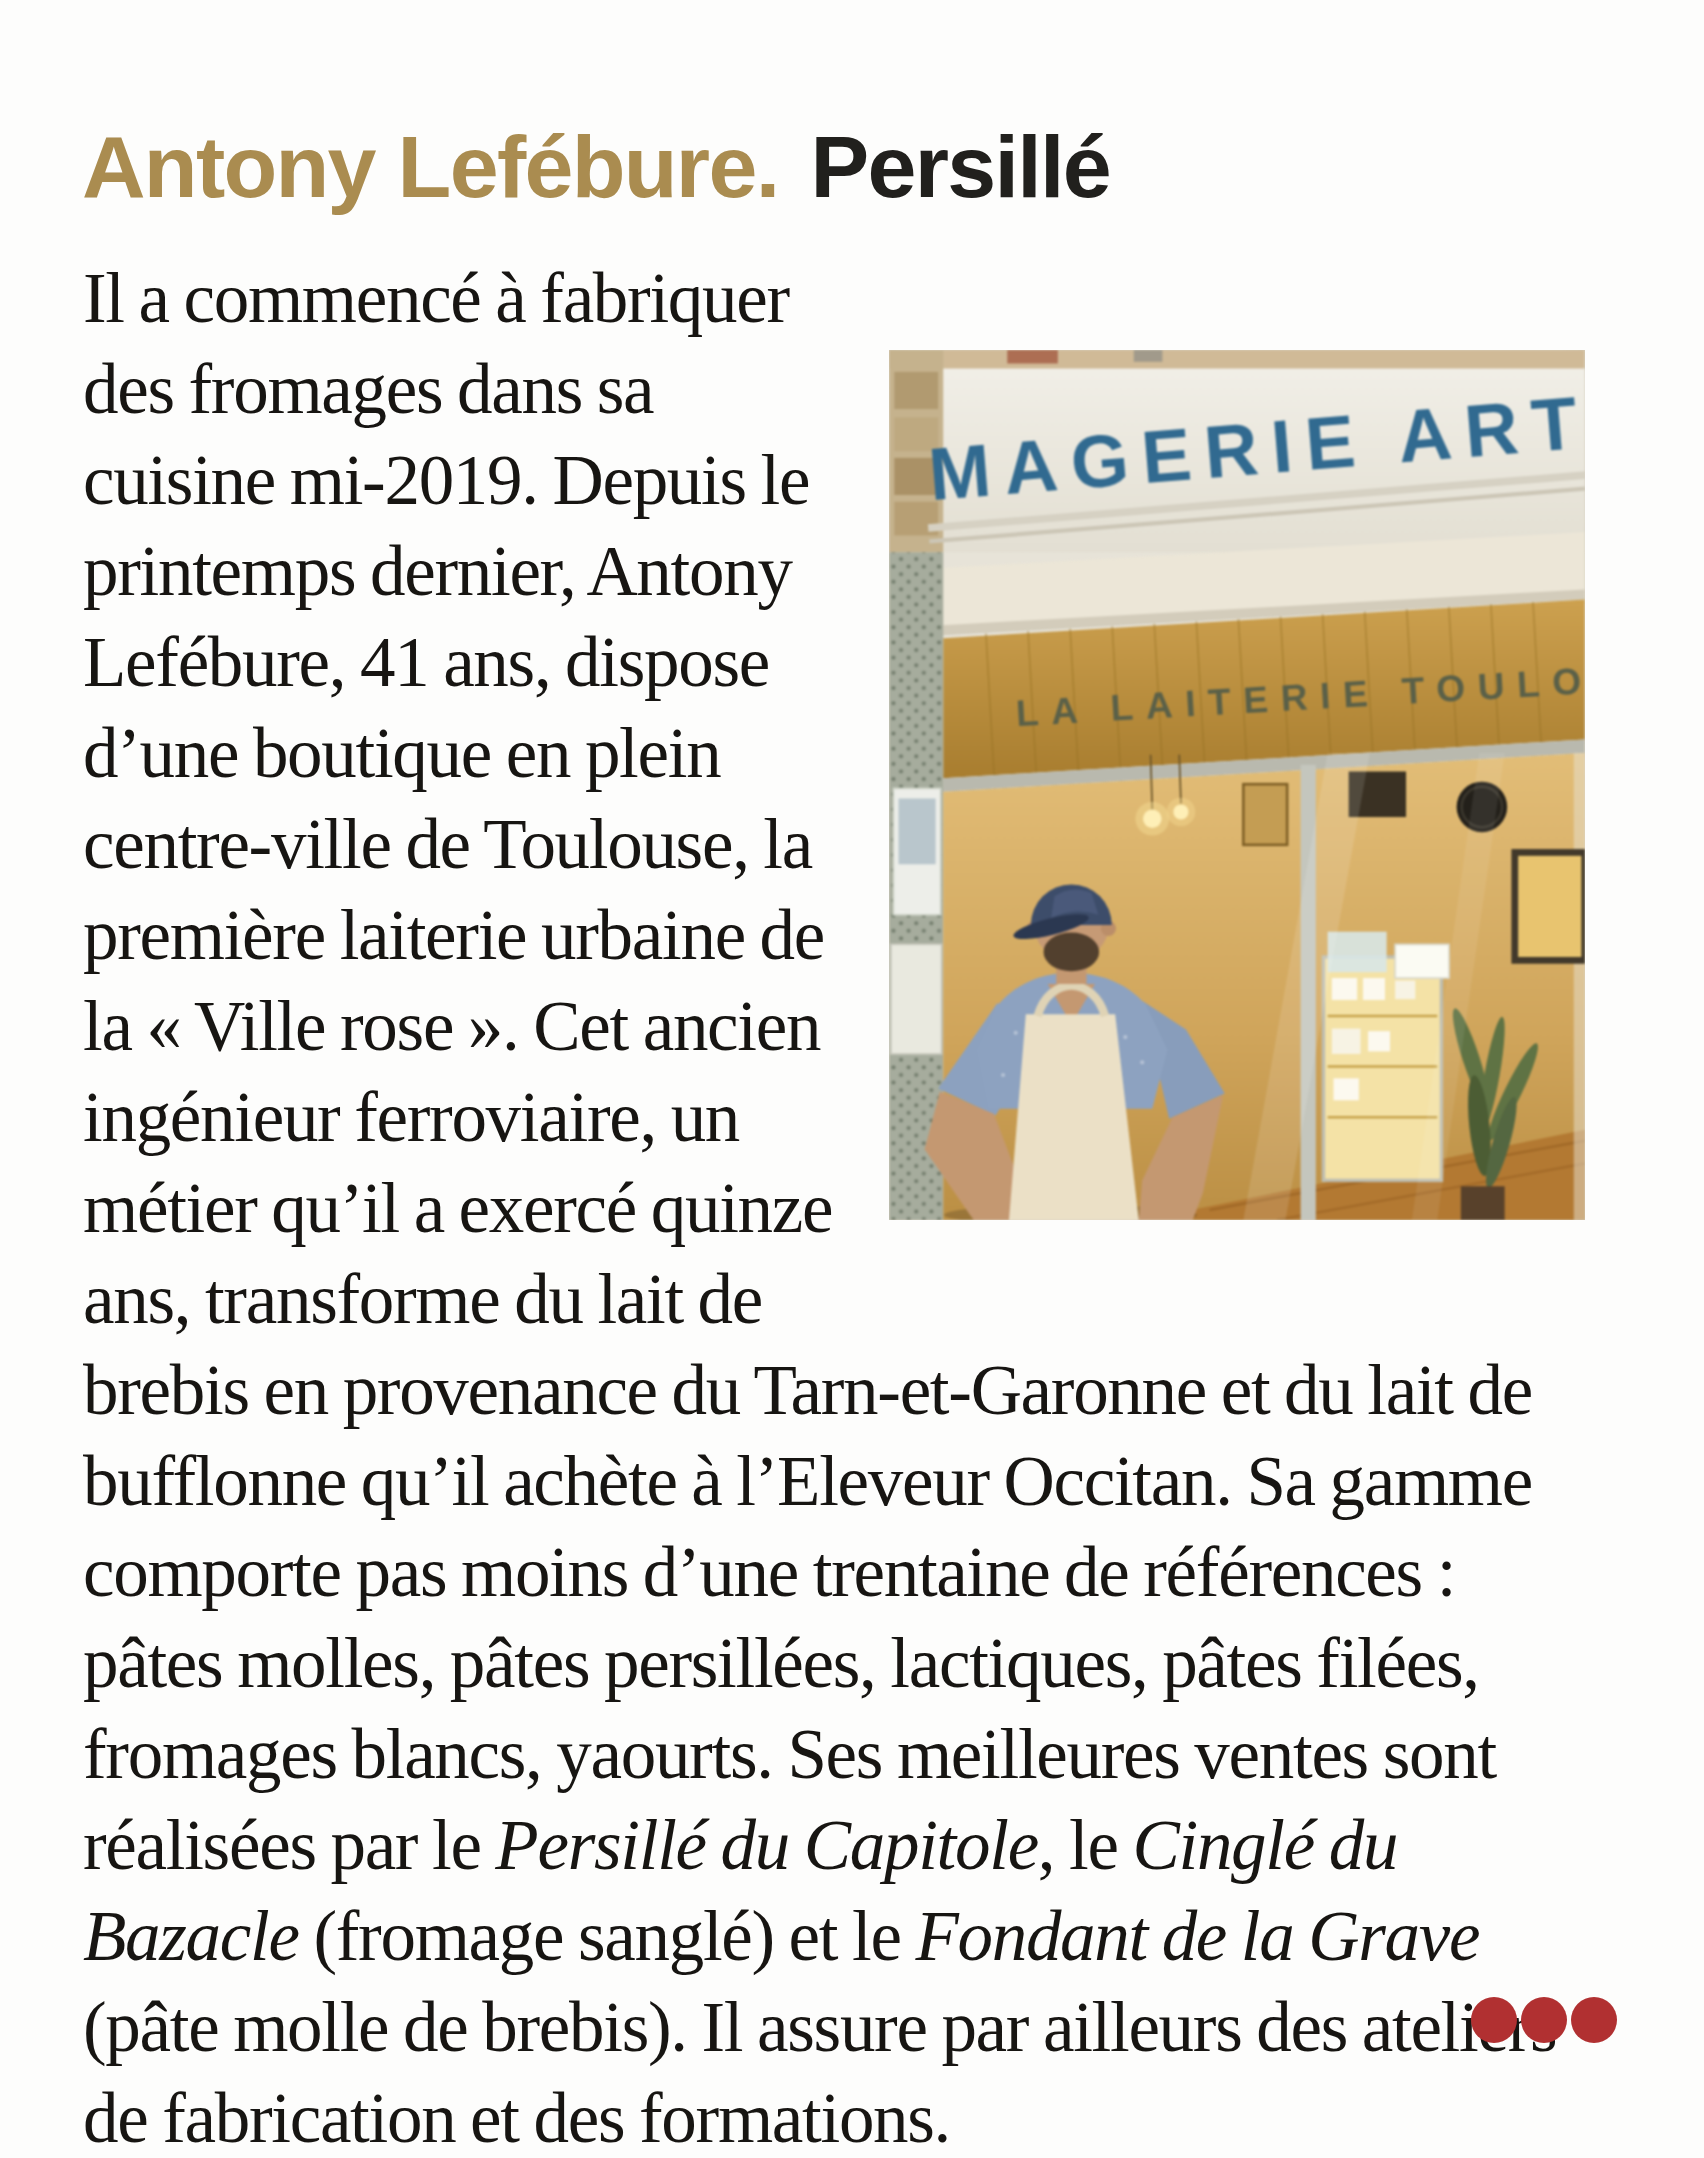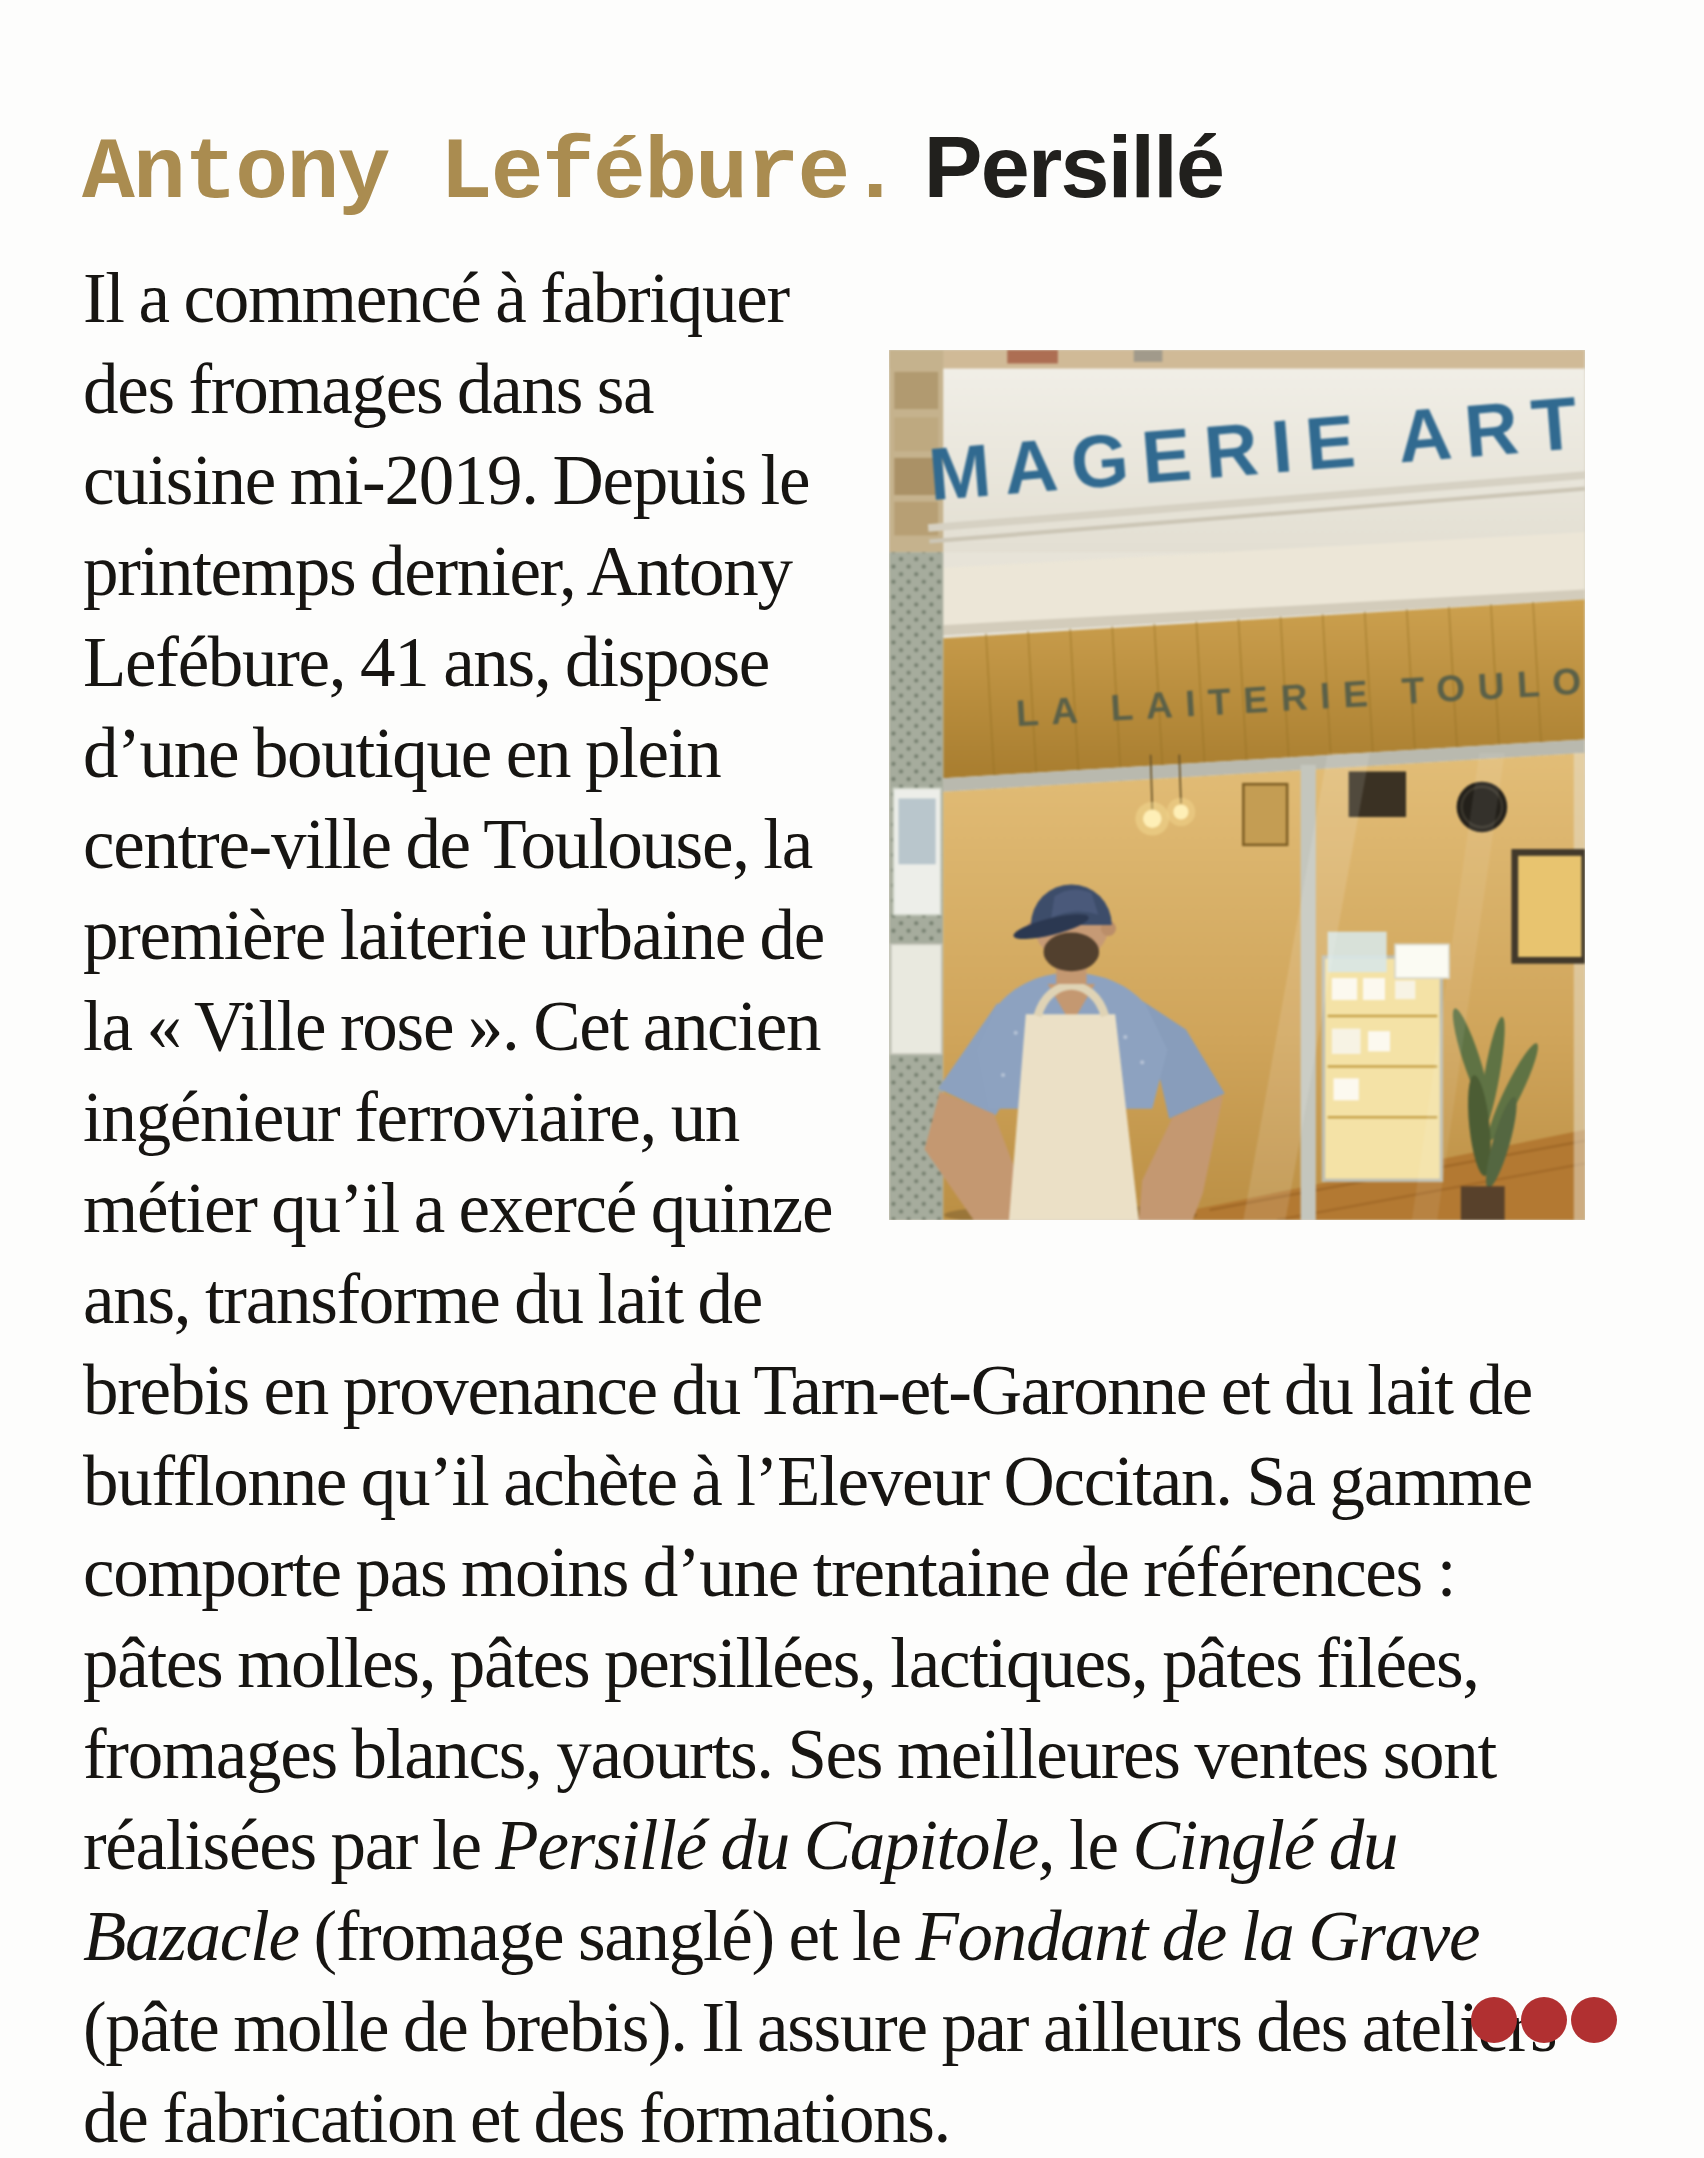--- a/index.html
+++ b/index.html
@@ -8,21 +8,21 @@
     background:#fdfdfc;
     font-family:"Liberation Serif",serif;
   }
   
   .title{
     position:absolute;left:82px;top:116px;
     font-family:"Liberation Sans",sans-serif;
     font-weight:700;font-size:88px;line-height:101px;
     letter-spacing:-1.7px;white-space:nowrap;
   }
-  .t-name{color:var(--gold,#aa8c50);margin-right:24px;font-family:Liberation Mono, monospace;}
+  .t-name{color:var(--gold,#aa8c50);margin-right:32px;}
   .t-epithet{color:var(--ink,#21201d);}
   
   .article{
     position:absolute;left:83px;top:253px;width:1502px;
     font-size:71px;line-height:91px;
     letter-spacing:-1.3px;word-spacing:-1.7px;
     color:var(--text,#171512);text-align:left;
   }
   .photo-float{float:right;width:696px;height:1046px;margin:0 0 0 51px;}
   .photo{

